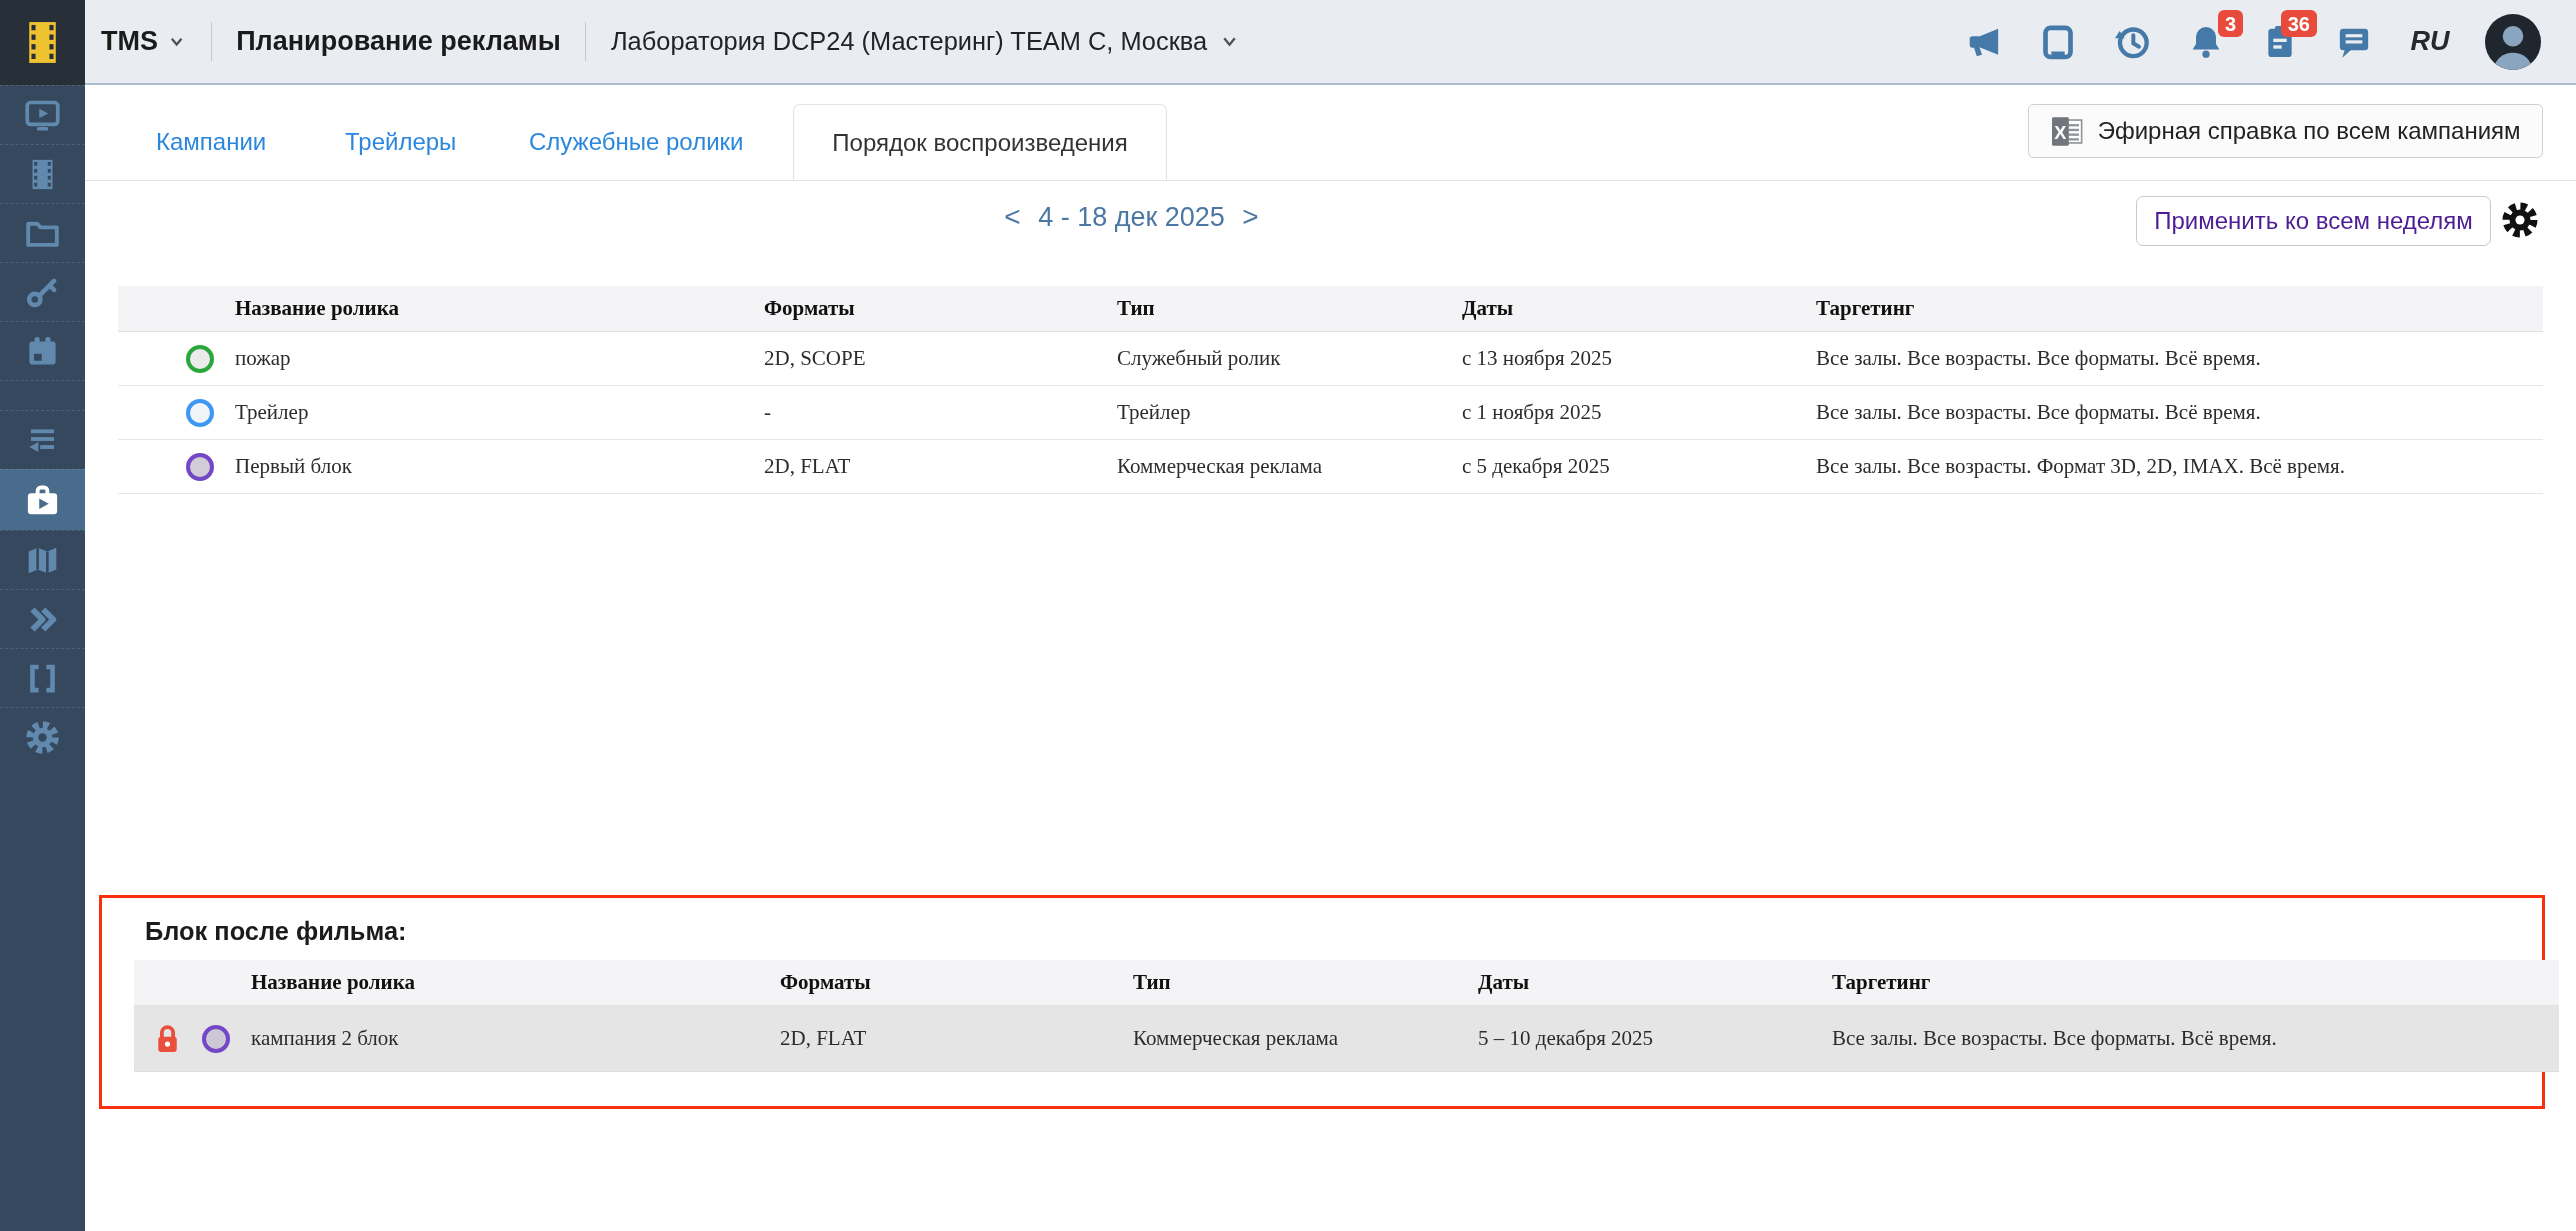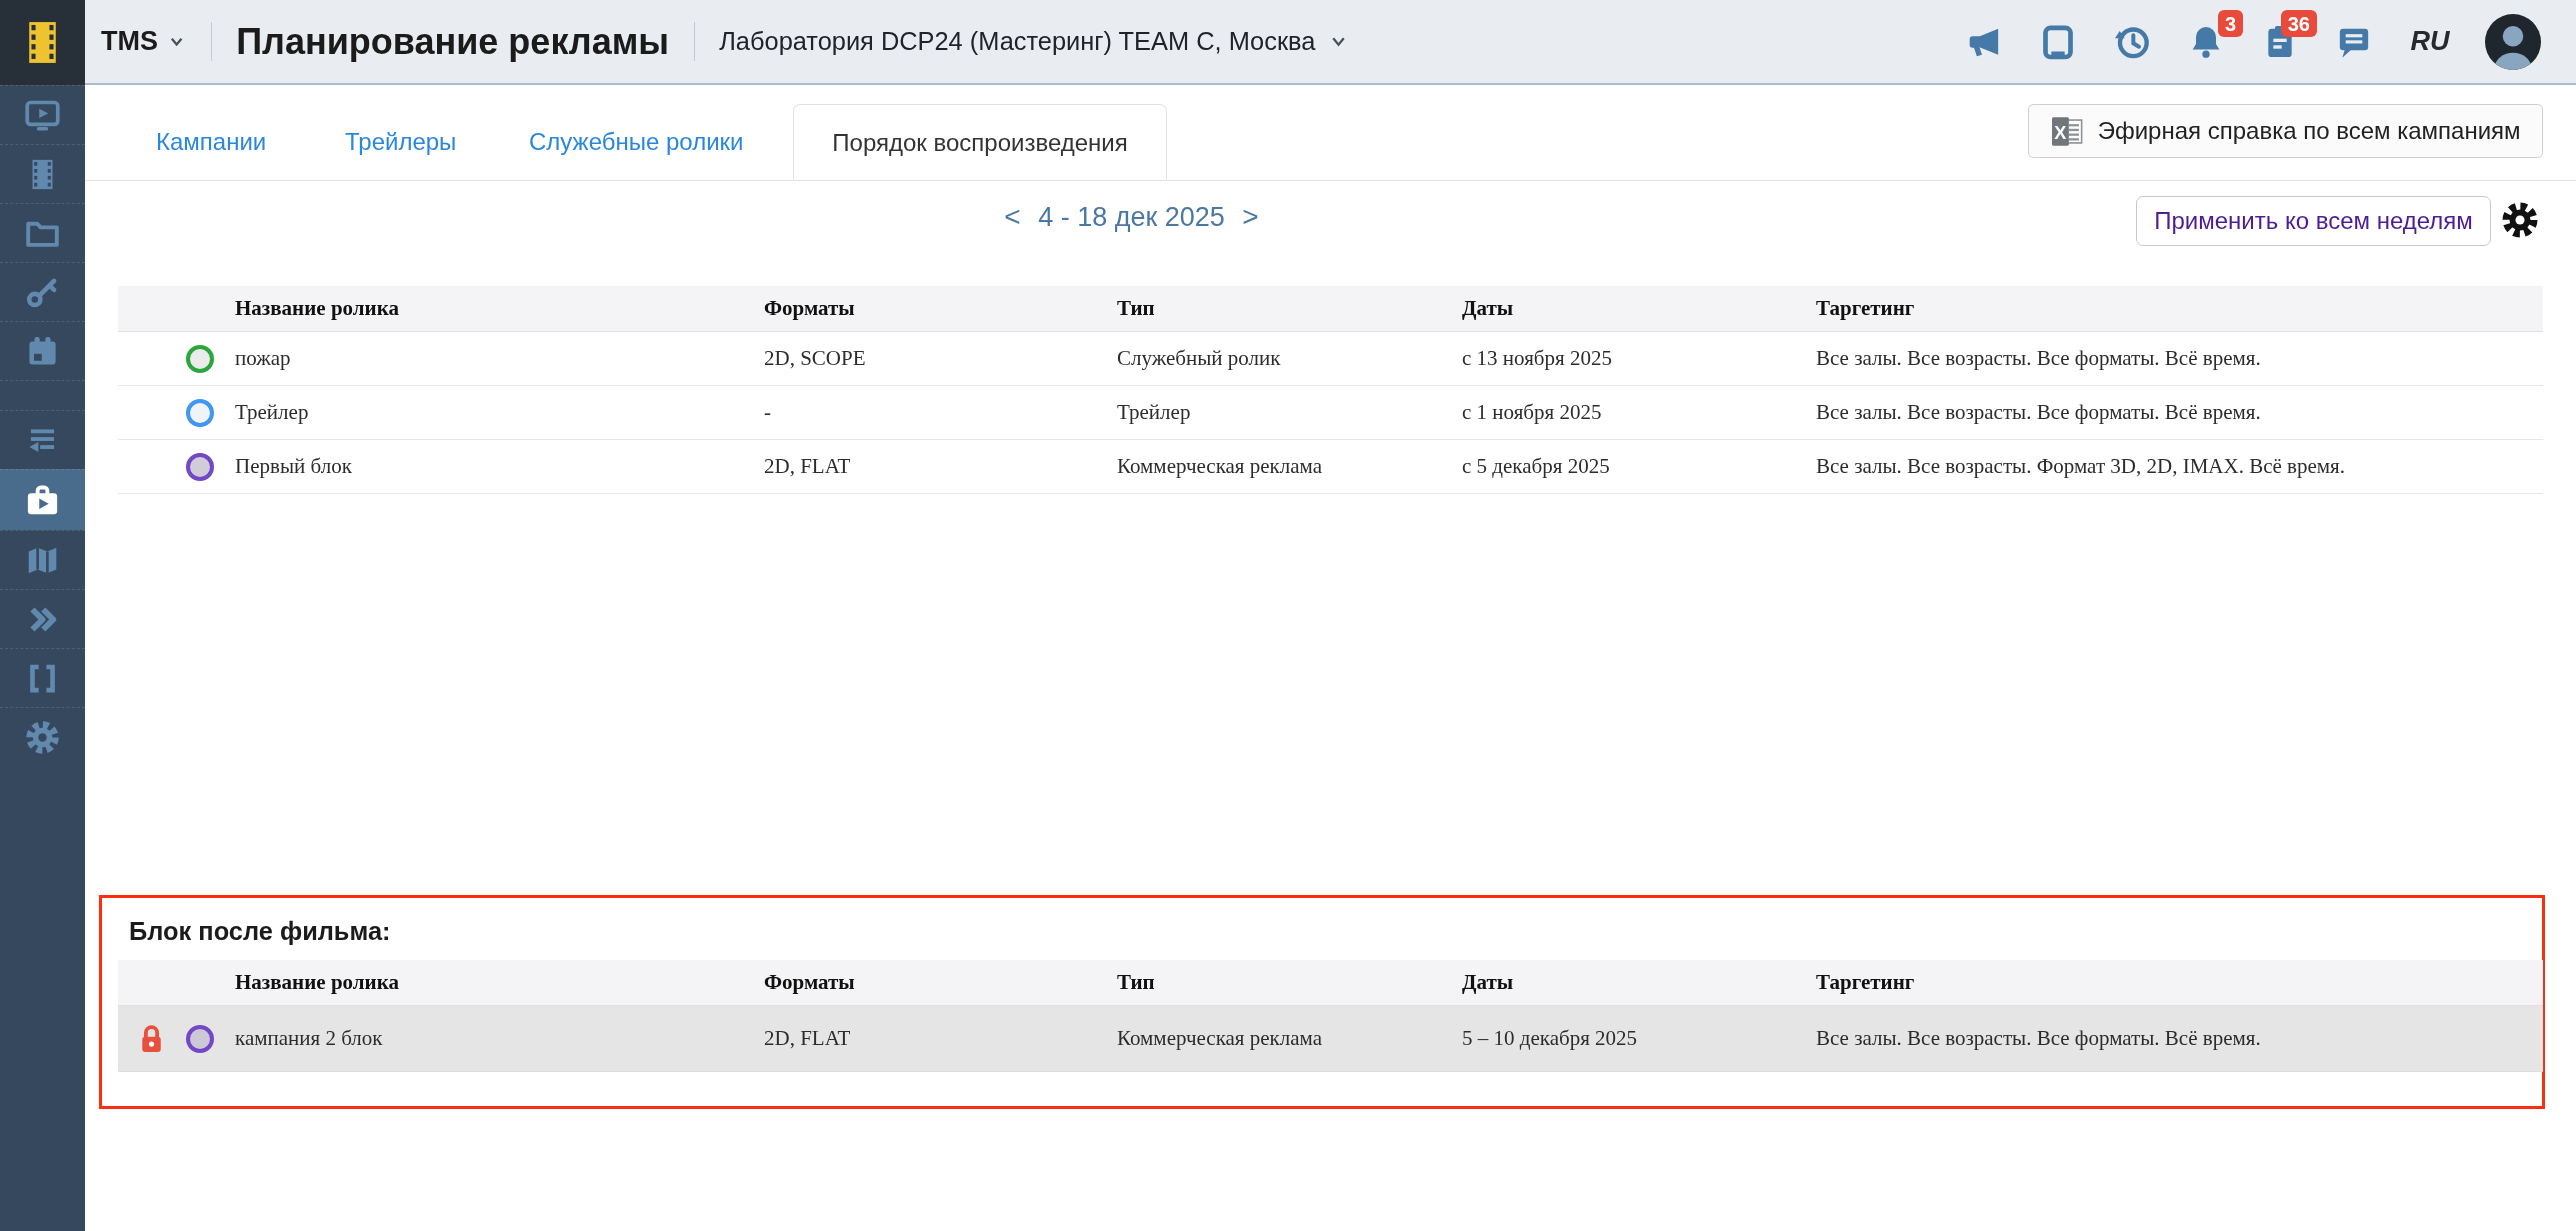--- a/index.html
+++ b/index.html
@@ -13,21 +13,21 @@
   .s-item { height:59px; display:flex; align-items:center; justify-content:center; color:#6189ae; border-top:0.9px dashed rgba(170,185,200,0.22); cursor:pointer; }
   .s-item:first-of-type { border-top:none; margin-top:12.3px; }
   .s-gap { height:30px; border-top:0.9px dashed rgba(170,185,200,0.22); }
   .s-item.s-active { background:#4a6c8c; color:#ffffff; height:61px; }
 
   
   .topbar { position:absolute; left:85px; top:0; width:2491px; height:85px; background:#e9edf1;
             border-bottom:2.6px solid #a9bdcf; display:flex; align-items:center; padding:0 35px 0 16px; z-index:4; }
   .brand { font-size:27px; font-weight:bold; color:#1b1b1b; display:flex; align-items:center; gap:8.8px; cursor:pointer; }
   .tb-divider { width:0.9px; height:39px; background:#c3cad2; margin:0 24.6px; }
-  .tb-title { font-size:36px; font-weight:bold; color:#1b1b1b; }
+  .tb-title { font-size:27px; font-weight:bold; color:#1b1b1b; }
   .tb-venue { font-size:25.4px; color:#20242a; display:flex; align-items:center; gap:12.3px; cursor:pointer; }
   .tb-right { margin-left:auto; display:flex; align-items:center; gap:32px; }
   .tb-ico { position:relative; width:42px; height:42px; display:flex; align-items:center; justify-content:center; color:#4479a8; cursor:pointer; }
   .badge { position:absolute; top:-10.5px; right:-16px; background:#e84a3c; color:#fff; font-size:20px; font-weight:bold;
            padding:2.6px 7px; border-radius:6.1px; line-height:1.1; }
   .lang { font-size:27px; font-weight:bold; color:#26292e; cursor:pointer; margin:0 3.5px;font-style:italic; }
   .avatar { width:56px; height:56px; border-radius:50%; background:#20262d; overflow:hidden; display:flex; align-items:flex-end; justify-content:center; cursor:pointer; }
 
   
   .tab-line { position:absolute; left:85px; top:180px; width:2491px; height:0.9px; background:#e2e2e2; z-index:1; }
@@ -57,21 +57,21 @@
   .c-marker { width:117px; flex:none; display:flex; align-items:center; }
   .c-name { width:529px; flex:none; }
   .c-formats { width:353px; flex:none; }
   .c-type { width:345px; flex:none; }
   .c-dates { width:354px; flex:none; }
   .c-target { flex:1; }
   .marker { width:28px; height:28px; border-radius:50%; border:4.4px solid #999; margin-left:68px; flex:none; cursor:pointer; }
   .lock { position:absolute; left:20px; top:50%; transform:translateY(-50%); width:27px; height:32px; }
 
   
-  .after-block { position:absolute; left:99px; top:895px; width:2446px; height:214px; border:3.5px solid #fb2f0f; background:#fff; }
+  .after-block { position:absolute; left:99px; top:895px; width:2446px; height:214px; border:3.5px solid #fb2f0f; background:#fff;padding-left:16px; }
   .block-title { margin:19.3px 0 0 27px; font-size:25.4px; font-weight:bold; color:#1b1b1b; }
   .after-table { margin:14px 0 0 16px; }
   .after-table .t-row { height:66px; background:#e5e5e5; border-bottom:0.9px solid #dcdce2; }
 </style>
 </head>
 <body>
 
 <div class="app">
 
   <div class="sidebar">

